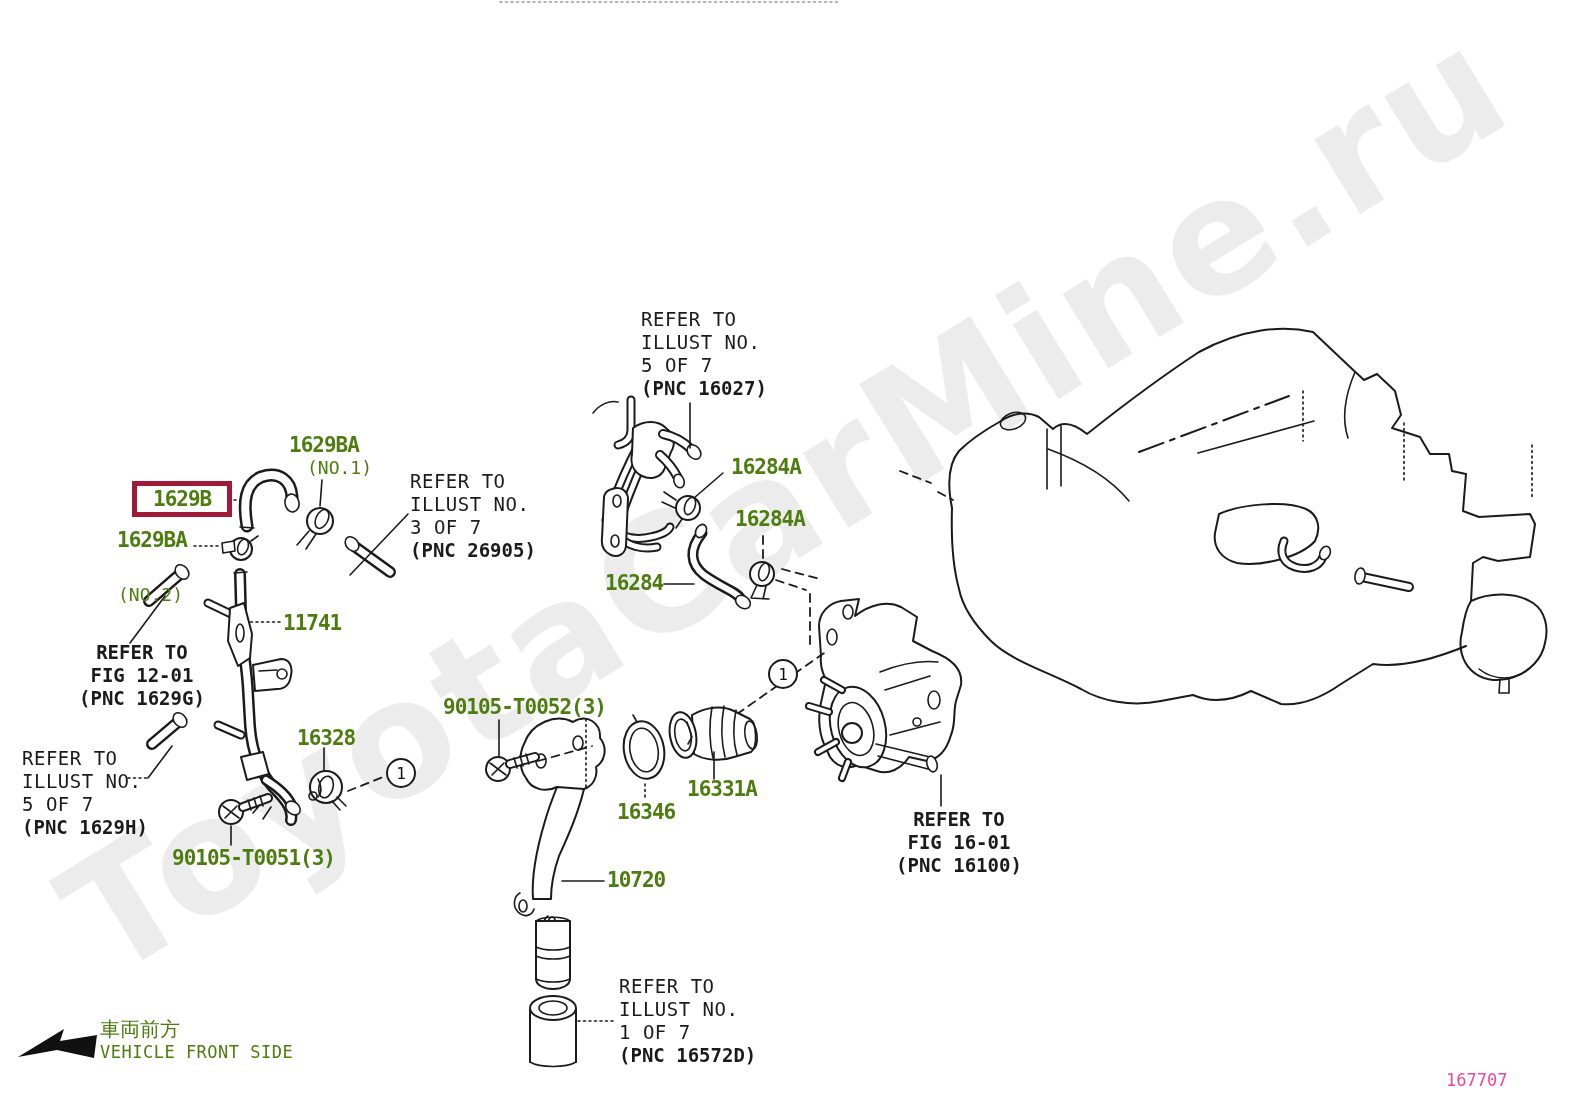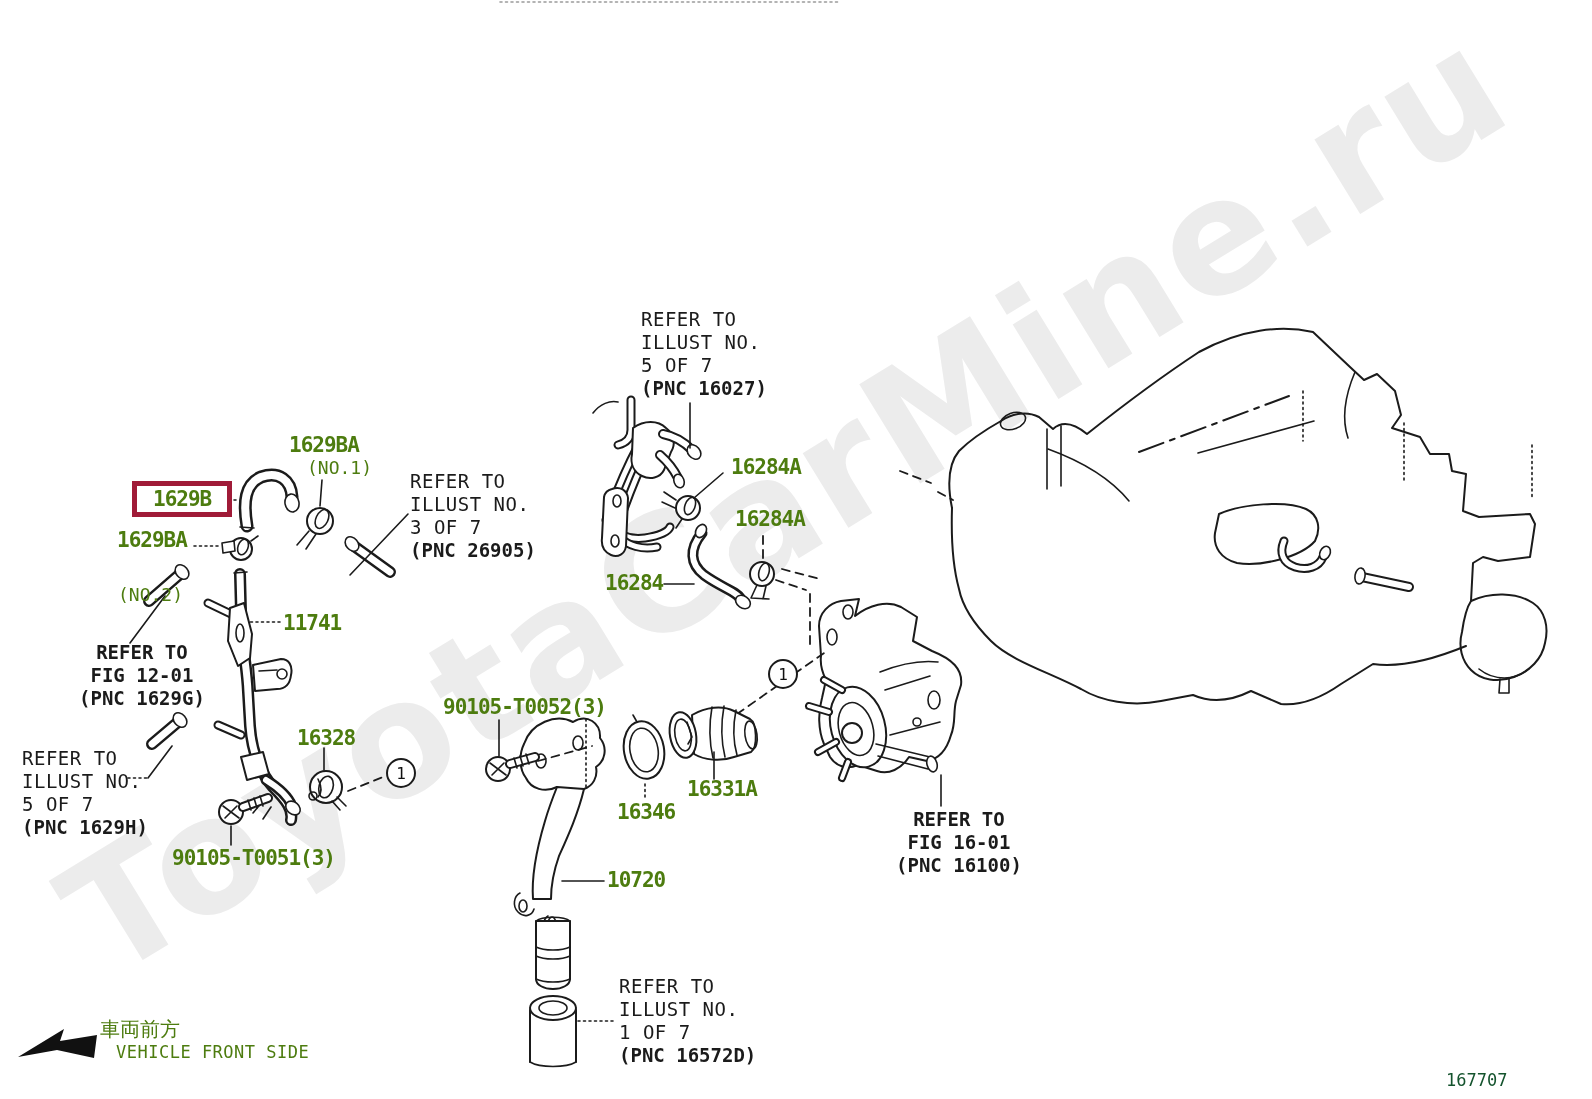--- a/index.html
+++ b/index.html
@@ -14,22 +14,22 @@
   .part{font:bold 21px "DejaVu Sans Mono",monospace;letter-spacing:-1px;}
   .pnote{font:18px "DejaVu Sans Mono",monospace;}
   .boxed{border:5px solid var(--hl);padding:1px 16px;background:#fff;}
   .ref{position:absolute;z-index:3;font:19px "DejaVu Sans Mono",monospace;color:var(--ink);
        line-height:23px;letter-spacing:.5px;white-space:nowrap;}
   .ref .b{font-weight:bold;letter-spacing:0;text-align:center;}
   .callout{position:absolute;z-index:3;width:26px;height:26px;border:2px solid var(--ink);
            border-radius:50%;background:#fff;display:flex;align-items:center;justify-content:center;
            font:16px "DejaVu Sans Mono",monospace;color:#111;}
   .jp{font:20px "DejaVu Sans",sans-serif;}
-  .en{font:17px "DejaVu Sans Mono",monospace;letter-spacing:.5px;margin-left:16px;}
-  .fig{font:17px "DejaVu Sans Mono",monospace;color:#14532d;text-align:right;}
+  .en{font:17px "DejaVu Sans Mono",monospace;letter-spacing:.5px;}
+  .fig{font:17px "DejaVu Sans Mono",monospace;color:#ec4899;text-align:right;}
   
   .ln{stroke:var(--ink);stroke-width:2;fill:none;stroke-linecap:round;stroke-linejoin:round;}
   .fw{fill:#fff;}
   .thin{stroke-width:1.6;}
   .dot{stroke-dasharray:2,3.5;stroke-width:1.6;}
   .dsh{stroke-dasharray:8,6;stroke-width:1.8;}
   .dd{stroke-dasharray:26,7,5,7;}
   .t13{stroke:var(--ink);stroke-width:13;fill:none;stroke-linecap:round;stroke-linejoin:round;}
   .w8{stroke:#fff;stroke-width:8;fill:none;stroke-linecap:round;stroke-linejoin:round;}
   .t12{stroke:var(--ink);stroke-width:12;fill:none;stroke-linecap:round;}

